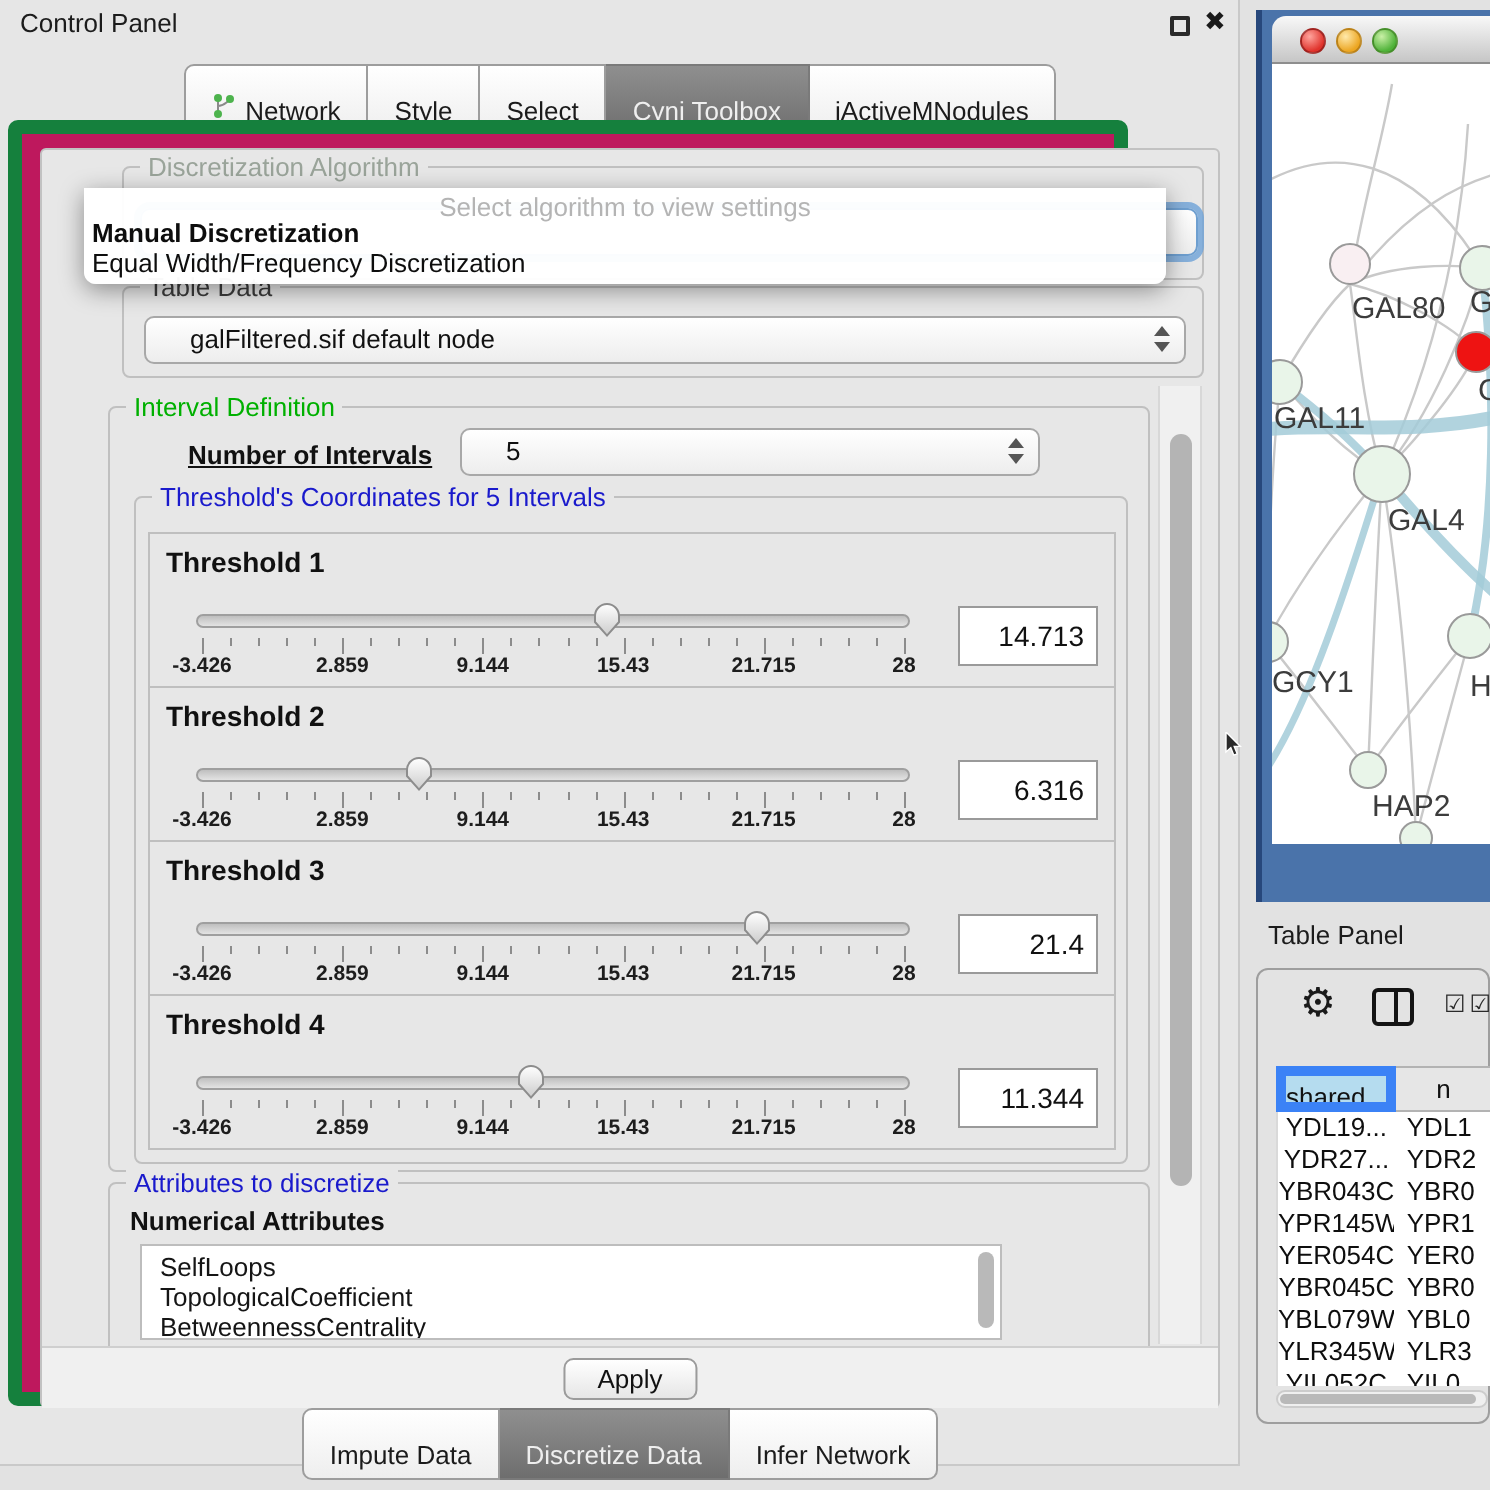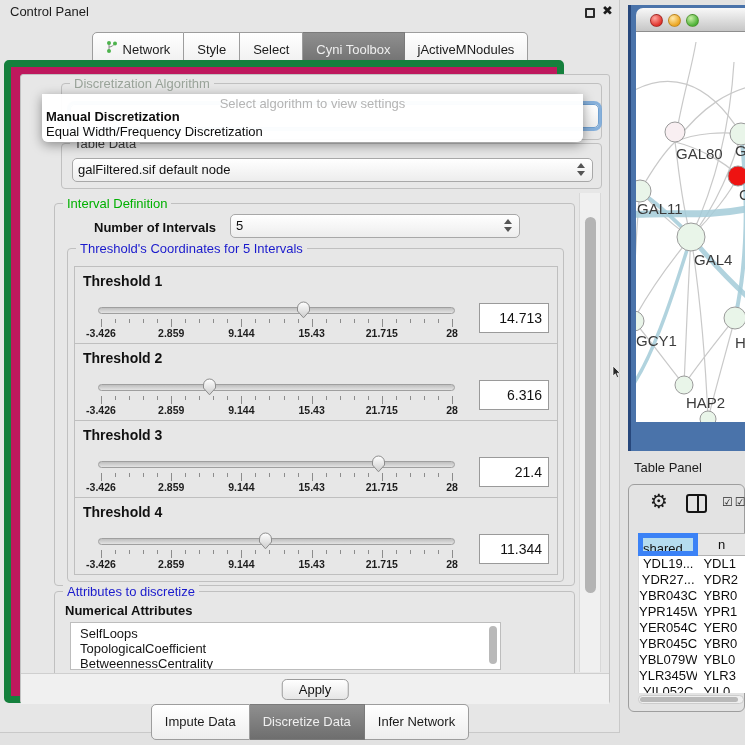--- a/index.html
+++ b/index.html
@@ -11,21 +11,21 @@
     border-right:1px solid #c9c9c9;border-bottom:1px solid #c9c9c9;}
   .titlebar{position:absolute;left:0;top:0;width:100%;height:24px;}
   .cp-title{position:absolute;left:10px;top:4px;font-size:13px;color:#1c1c1c;}
   .float-ic{position:absolute;left:585px;top:8px;width:10px;height:10px;border:2px solid #2a2a2a;border-radius:1px;}
   .close-ic{position:absolute;left:602px;top:3px;font-size:13px;font-weight:bold;color:#1a1a1a;}
 
   
   .segbar{position:absolute;display:flex;justify-content:center;width:620px;}
   .seg{height:36px;line-height:22px;padding:0 13px;font-size:13px;color:#1b1b1b;
     background:linear-gradient(#ffffff,#eeeeee);border:1px solid #9d9d9d;border-left:none;
-    display:flex;align-items:center;gap:5px;}
+    display:flex;align-items:flex-end;gap:5px;}
   .seg:first-child{border-left:1px solid #9d9d9d;border-radius:5px 0 0 5px;}
   .seg:last-child{border-radius:0 5px 5px 0;}
   .seg.sel{background:linear-gradient(#8f8f8f,#6e6e6e);color:#efefef;border-color:#7a7a7a;}
   .topTabs{top:32px;}
   .botTabs{top:704px;}
 
   .outer{position:absolute;left:4px;top:60px;width:560px;height:643px;background:#be185d;
     border:7px solid #15803d;border-radius:5px;}
   .inner{position:absolute;left:9px;top:7px;width:590px;height:630px;background:#e7e7e7;
     border:1px solid #c2c2c2;border-radius:3px;}
@@ -34,21 +34,21 @@
   .grp{position:absolute;border:1px solid #c0c0c0;border-radius:4px;}
   .grpTitle{position:absolute;top:-8px;left:8px;background:#e7e7e7;padding:0 4px;font-size:13px;}
   .tGreen{color:#00b000;}
   .tBlue{color:#1a1acc;}
   .tDim{color:#9aa49a;}
   .tGray{color:#3c3c3c;}
 
   
   .combo{position:absolute;height:24px;background:linear-gradient(#ffffff,#ededed);
     border:1px solid #a8a8a8;border-radius:5px;font-size:13px;color:#111;
-    line-height:22px;padding-left:5px;}
+    line-height:22px;padding-left:22px;}
   .stepper{position:absolute;right:7px;top:4px;width:8px;}
   .stepper .up{width:0;height:0;border-left:4px solid transparent;border-right:4px solid transparent;
     border-bottom:5px solid #555;margin-bottom:3px;}
   .stepper .dn{width:0;height:0;border-left:4px solid transparent;border-right:4px solid transparent;
     border-top:5px solid #555;}
   .algCombo{box-shadow:0 0 0 3px rgba(110,163,216,.8);border-color:#6e9fd0;}
 
   
   .popup{position:absolute;left:21px;top:19px;width:541px;height:48px;background:rgba(255,255,255,.97);
     border-radius:0 0 6px 6px;box-shadow:0 3px 12px rgba(0,0,0,.4);z-index:30;}
@@ -189,21 +189,21 @@
           <span class="stepper">
               <div class="up"></div>
               <div class="dn"></div>
             </span>
         </div>
       </div>
 
       <div class="scrollArea">
         <div class="grp" style="left:29px;top:12px;width:521px;height:383px;">
           <span class="grpTitle tGreen">Interval Definition</span>
-          <span class="lblBold" style="left:39px;top:16px;">Number of Intervals</span>
+          <span class="lblBold" style="left:39px;top:16px;text-decoration:underline;">Number of Intervals</span>
           <div class="combo" style="left:175px;top:10px;width:290px;">
             <span>5</span>
             <span class="stepper">
                 <div class="up"></div>
                 <div class="dn"></div>
               </span>
           </div>
           <div class="grp" style="left:12px;top:44px;width:497px;height:334px;">
             <span class="grpTitle tBlue">Threshold's Coordinates for 5 Intervals</span>
             <div id="thresholds" style="position:absolute;left:0;top:17px;width:497px;">

